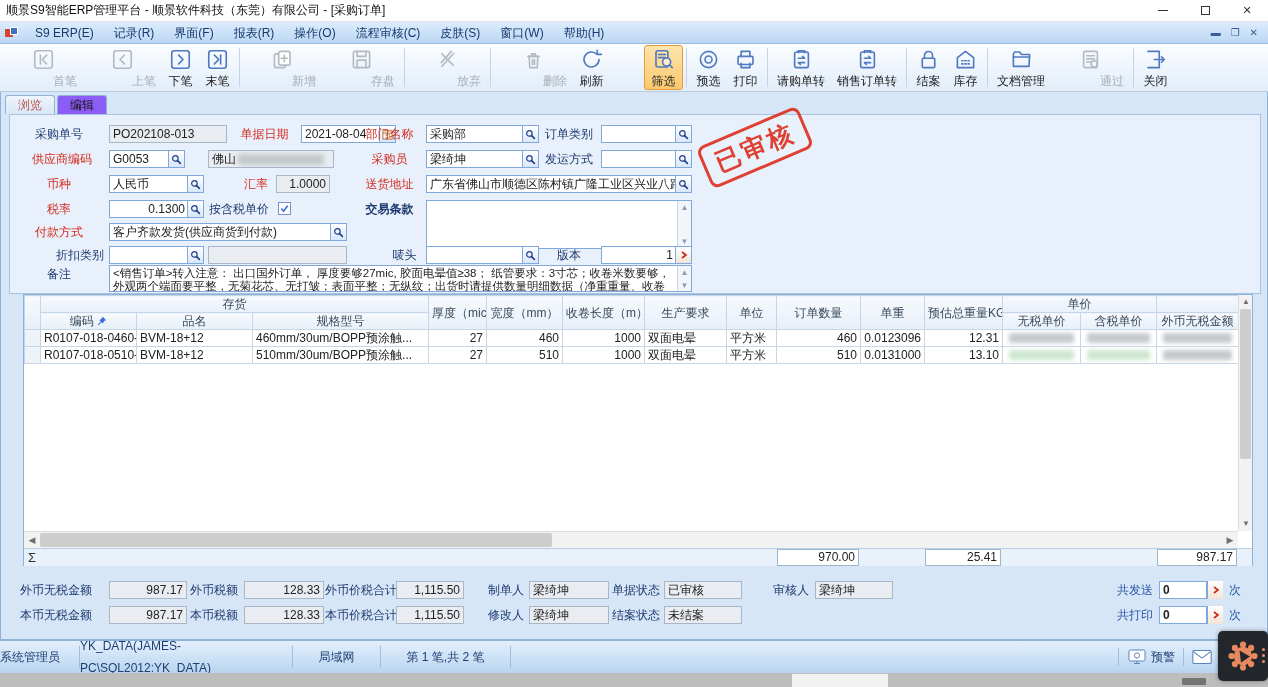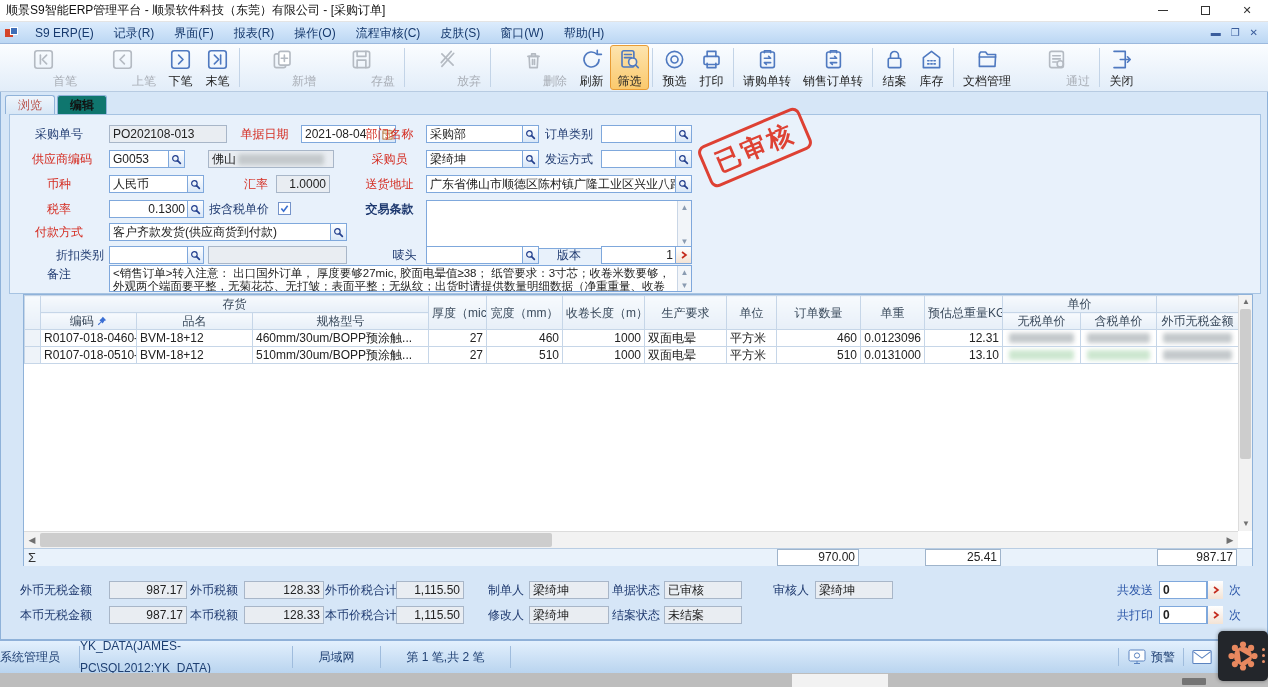--- a/index.html
+++ b/index.html
@@ -24,29 +24,29 @@
   .menu-item { padding:0 10px; height:22px; line-height:22px; color:#173a6e; }
   .mdi-controls { margin-left:auto; display:flex; align-items:center; gap:10px; padding-right:10px; color:#3a5d9c; font-size:10px; }
   .mdi-controls span { cursor:default; }
 
   
   .toolbar { position:absolute; left:0; top:44px; width:1268px; height:48px;
     background:linear-gradient(#fbfdff,#e2edf9); border-bottom:1px solid #b7cbe2; display:flex; align-items:stretch; padding-left:4px; }
   .tb-btn { display:flex; flex-direction:column; align-items:center; justify-content:center; padding:1px 6px 2px; margin:1px 0; border-radius:3px; }
   .tb-btn .tb-lbl { font-size:12px; color:#222; line-height:13px; white-space:nowrap; }
   .tb-btn.disabled .tb-lbl { color:#a9aeb6;margin-left:43px; }
-  .tb-btn.active { background:linear-gradient(#fde4ae,#fbc96d); border:1px solid #e89c35; }
+  .tb-btn.active { background:linear-gradient(#fde4ae,#fbc96d); border:1px solid #e89c35;margin-left:34px; }
   .tb-sep { width:1px; background:#c3d4e7; margin:4px 3px; }
 
   
   .content { position:absolute; left:0; top:92px; width:1268px; height:548px; background:#d6e6f7; border:1px solid #8fb2d9; border-top:none; }
   .tabstrip { position:absolute; left:4px; top:2px; height:20px; display:flex; align-items:flex-end; }
   .tab { height:19px; line-height:19px; padding:0 12px; border:1px solid #8fb2d9; border-bottom:none; border-radius:3px 3px 0 0; margin-right:2px; }
   .tab.inactive { background:linear-gradient(#eef5fc,#d8e7f6); color:#b8524a; }
-  .tab.active { background:#0f766e; font-weight:bold; color:#111; position:relative; z-index:2; }
+  .tab.active { background:#8b5cf6; font-weight:normal; color:#111; position:relative; z-index:2; }
 
   .form-panel { position:absolute; left:8px; top:22px; width:1252px; height:180px; background:#e8f1fb; border:1px solid #a6c3e2; }
   .lbl { position:absolute; height:18px; line-height:18px; text-align:center; color:#1f3a70; white-space:nowrap; }
   .lbl.req { color:#d42b20; }
   .lbl.blue { color:#2b56a8; }
   .fld { position:absolute; height:18px; line-height:16px; background:#fff; border:1px solid #7fa8dc; padding:0 3px; overflow:hidden; white-space:nowrap; }
   .fld.ro { background:#e9edf2; border-color:#a8b6c8; }
   .fld.num { text-align:right; }
   .fld.withbtn { padding-right:18px; }
   .sidebtn { position:absolute; right:0; top:0; width:16px; height:16px; border-left:1px solid #7fa8dc;

